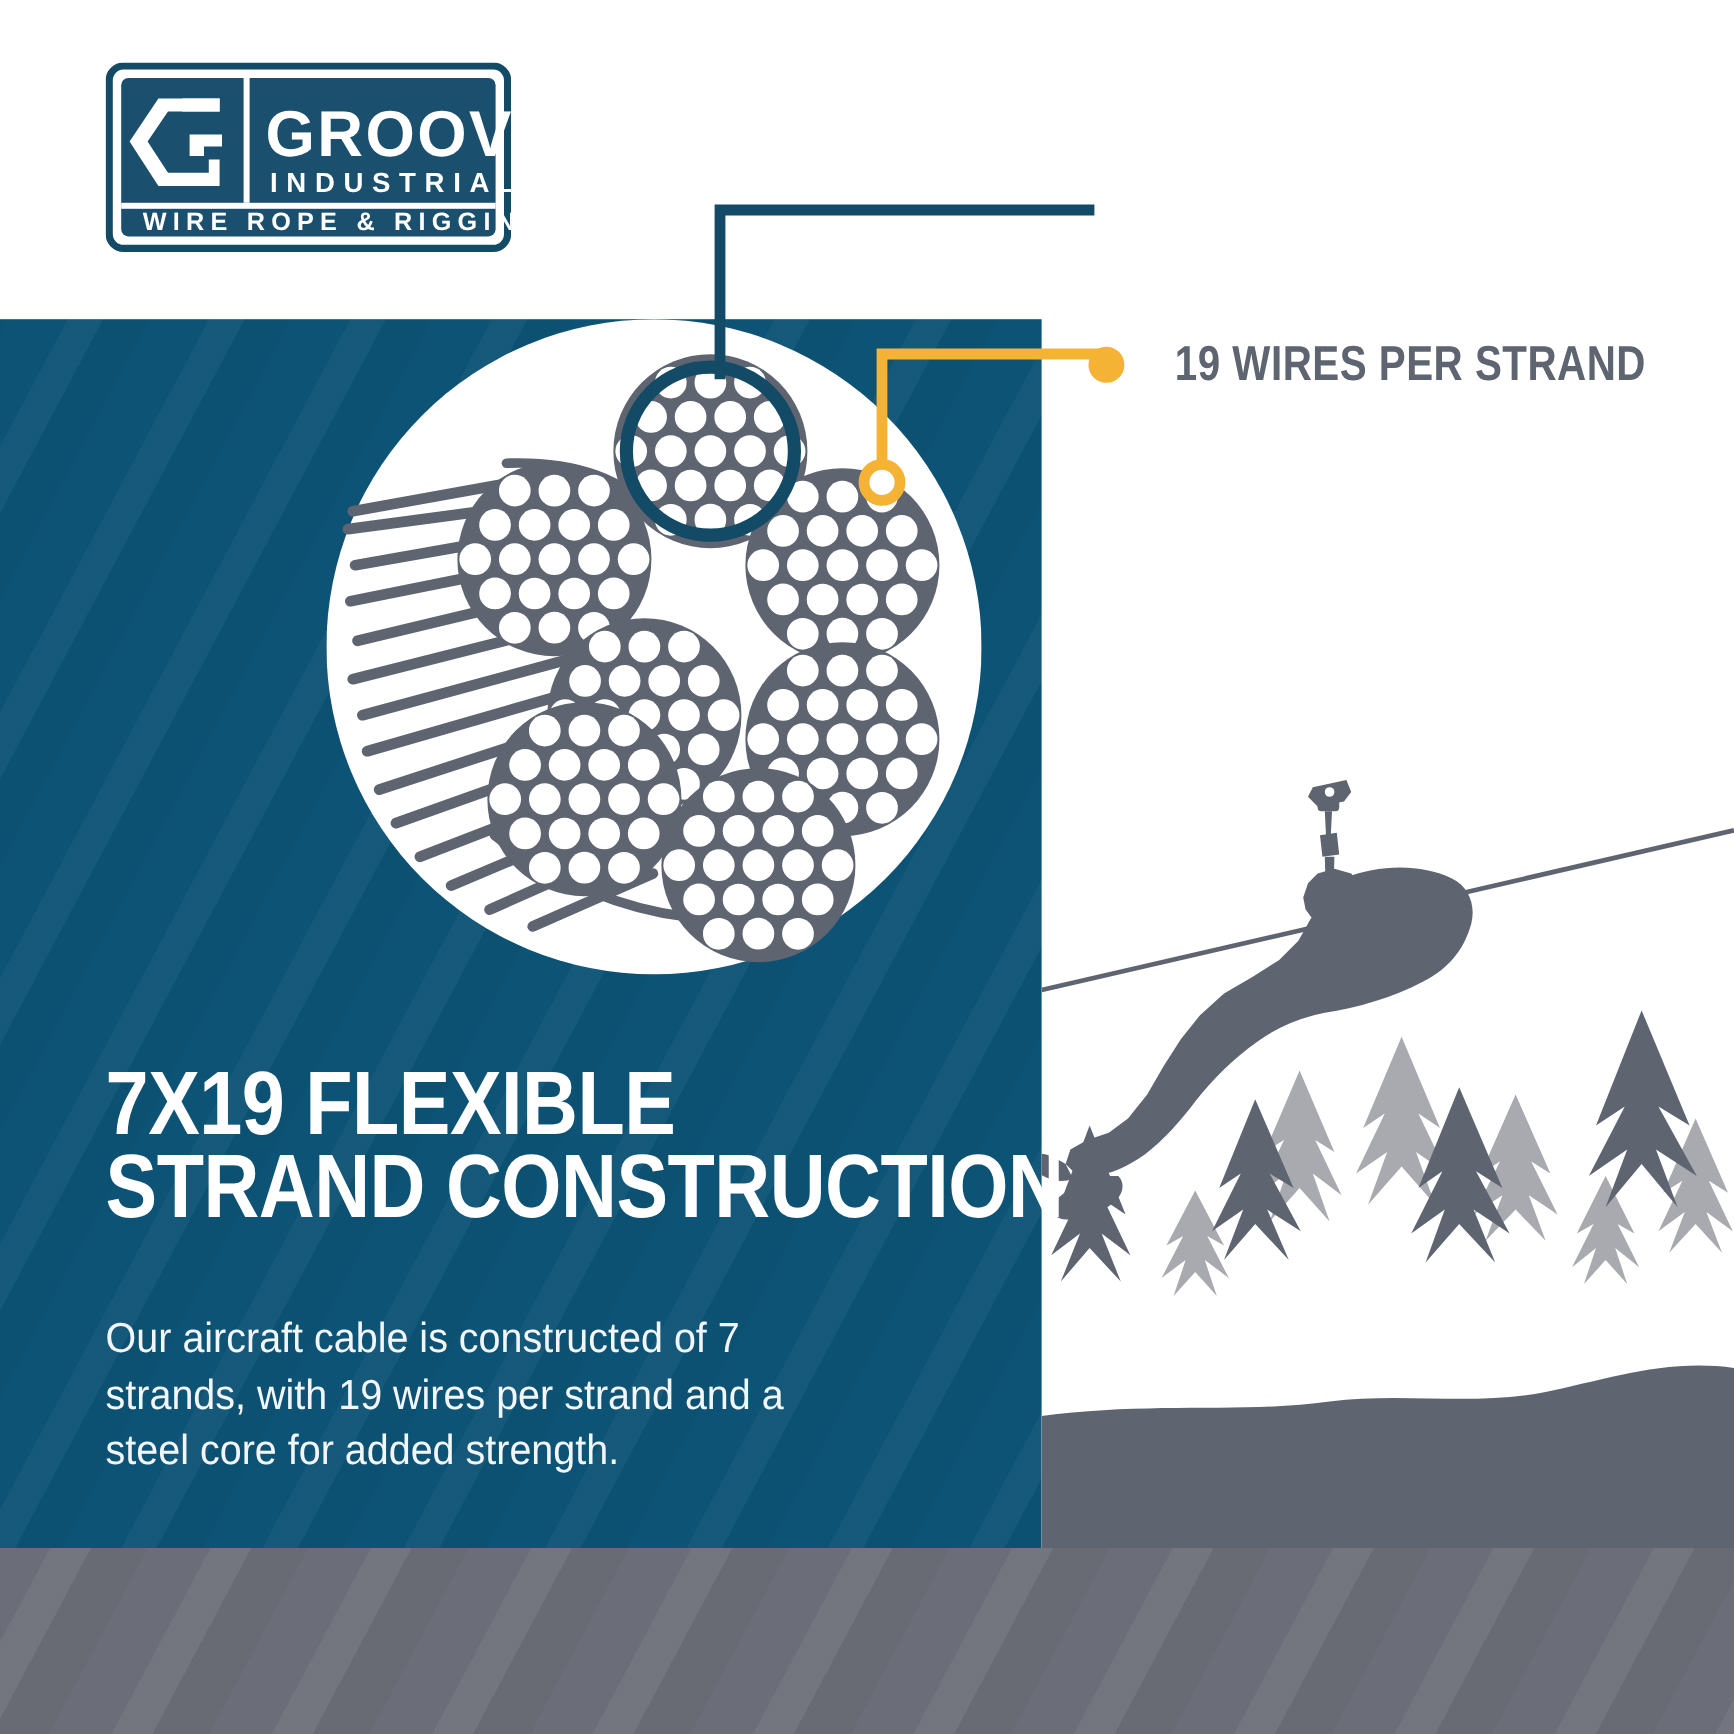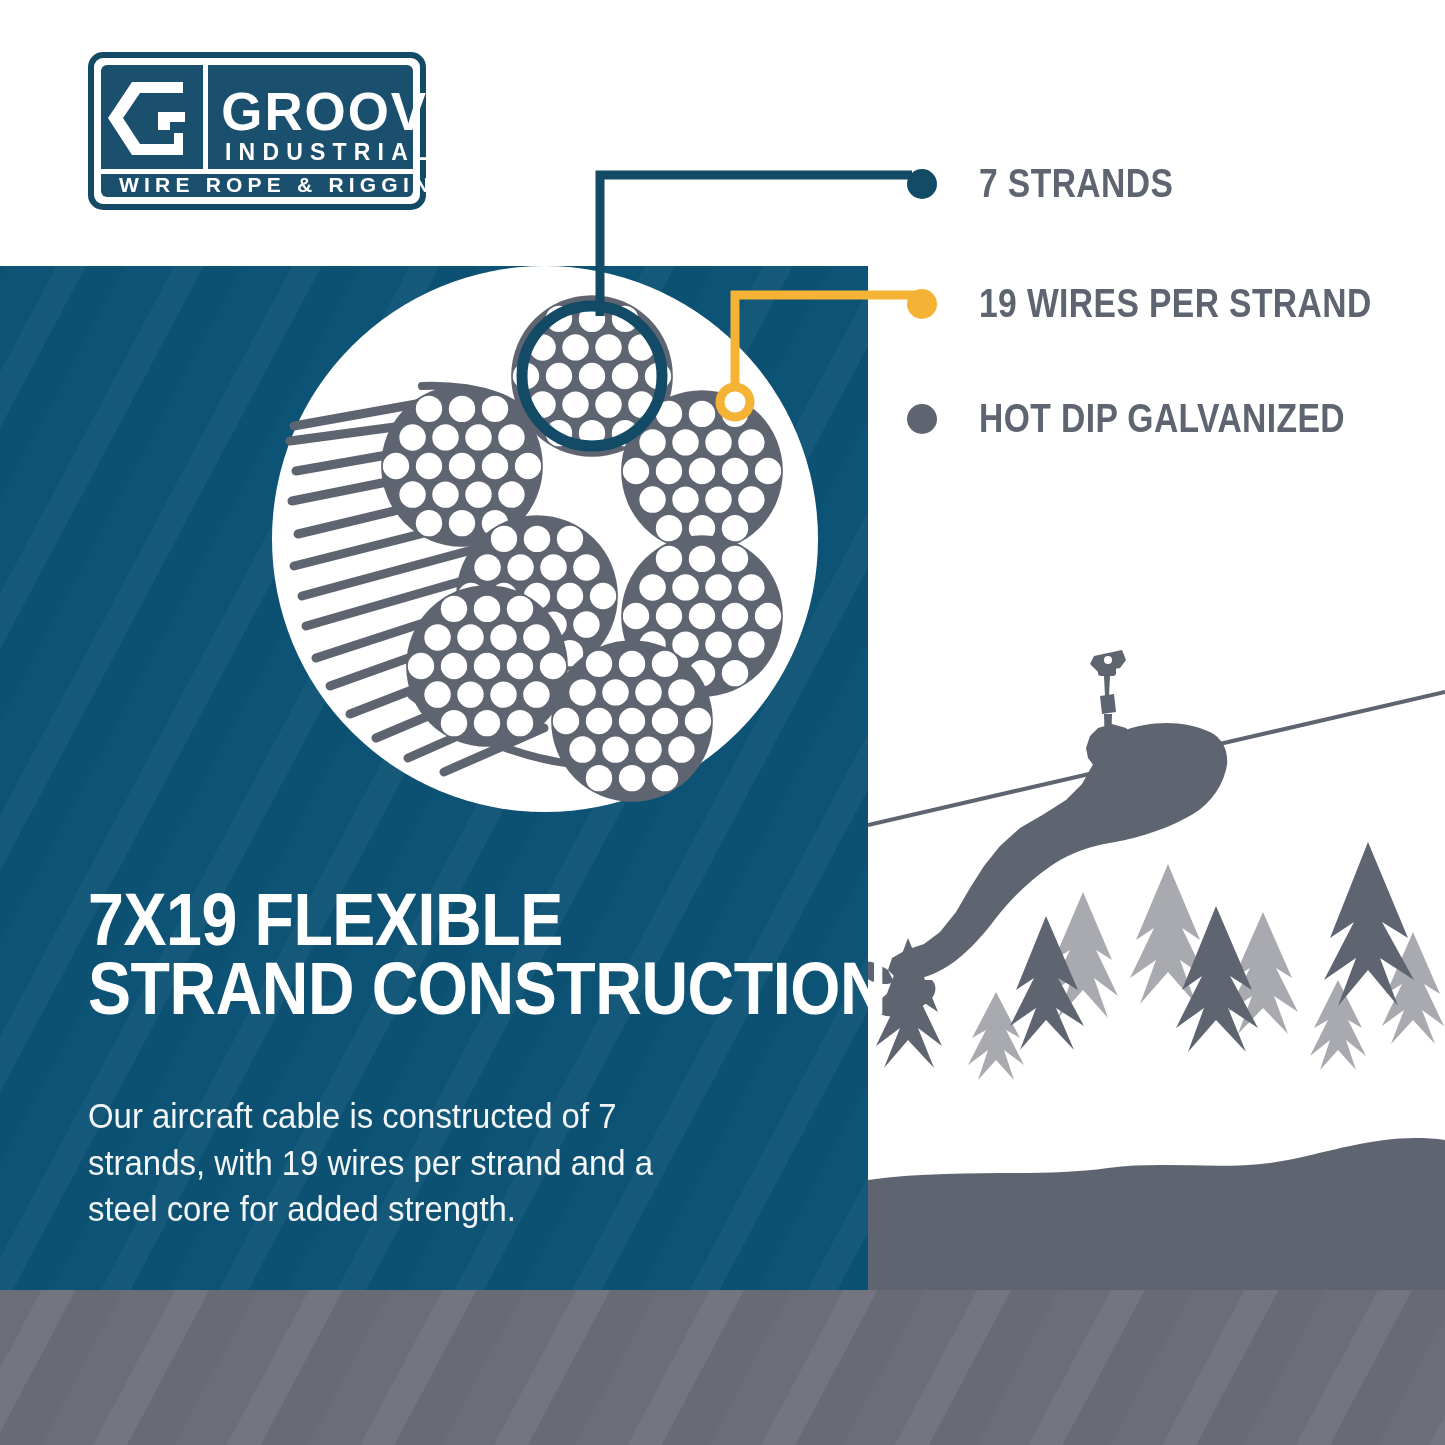--- a/index.html
+++ b/index.html
@@ -271,31 +271,23 @@
       <circle cx="320" cy="110" r="70" fill="none" stroke="#134a66" stroke-width="11"></circle>
     </svg>
   </div>
 
   <svg class="leaders">
     <path d="M600 316 L600 175 L912 175" fill="none" stroke="#134a66" stroke-width="9"></path>
     <path d="M735 402 L735 295 L918 295" fill="none" stroke="#f5b335" stroke-width="9"></path>
     <circle cx="735" cy="402" r="15" fill="#ffffff" stroke="#f5b335" stroke-width="9"></circle>
   </svg>
 
-  <div class="callout" id="callout-0">
-    <span class="dot" style="background:#134a66"></span>
-    <span class="ctext">7 STRANDS</span>
-  </div>
   <div class="callout" id="callout-1">
     <span class="dot" style="background:#f5b335"></span>
     <span class="ctext">19 WIRES PER STRAND</span>
-  </div>
-  <div class="callout" id="callout-2">
-    <span class="dot" style="background:#5e6470"></span>
-    <span class="ctext">HOT DIP GALVANIZED</span>
   </div>
 
   <div class="scene">
     <svg width="577" height="670" viewBox="0 0 577 670">
 
       <path d="M0 205 L577 72" fill="none" stroke="#5e6470" stroke-width="4"></path>
 
       <g fill="#a8aab0">
         <path d="M128 660 L128 440 L110 460 L120 430 L100 445 L118 410 L104 418 L128 372
                  L152 418 L138 410 L156 445 L136 430 L146 460 L128 440 Z"></path>

